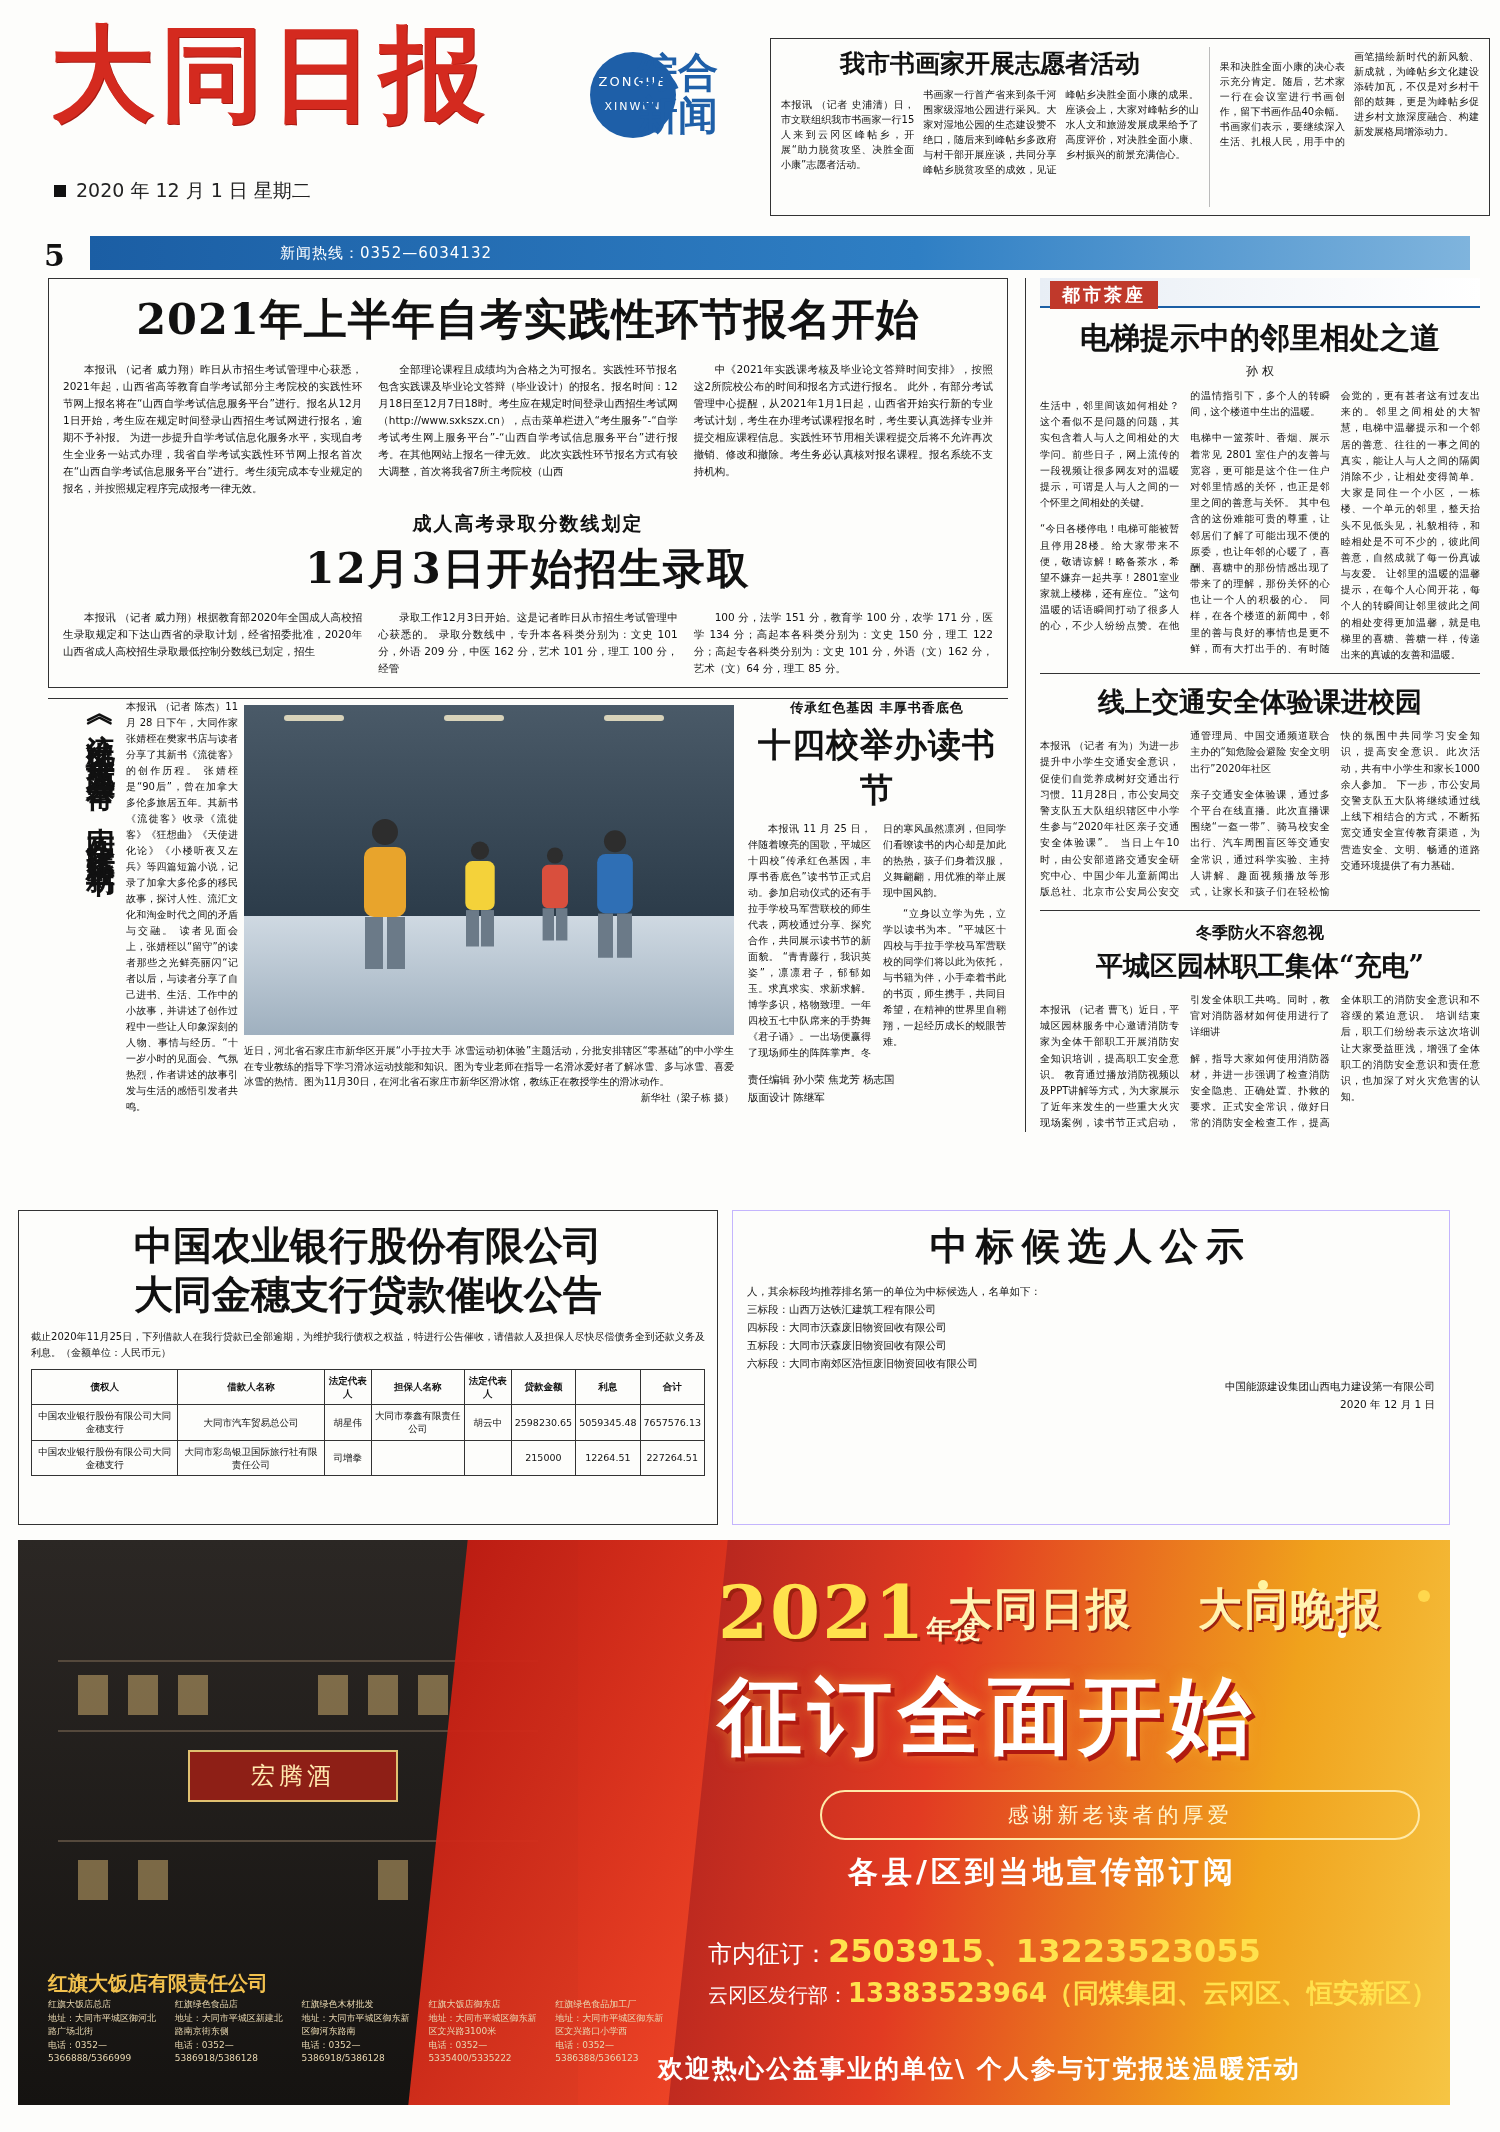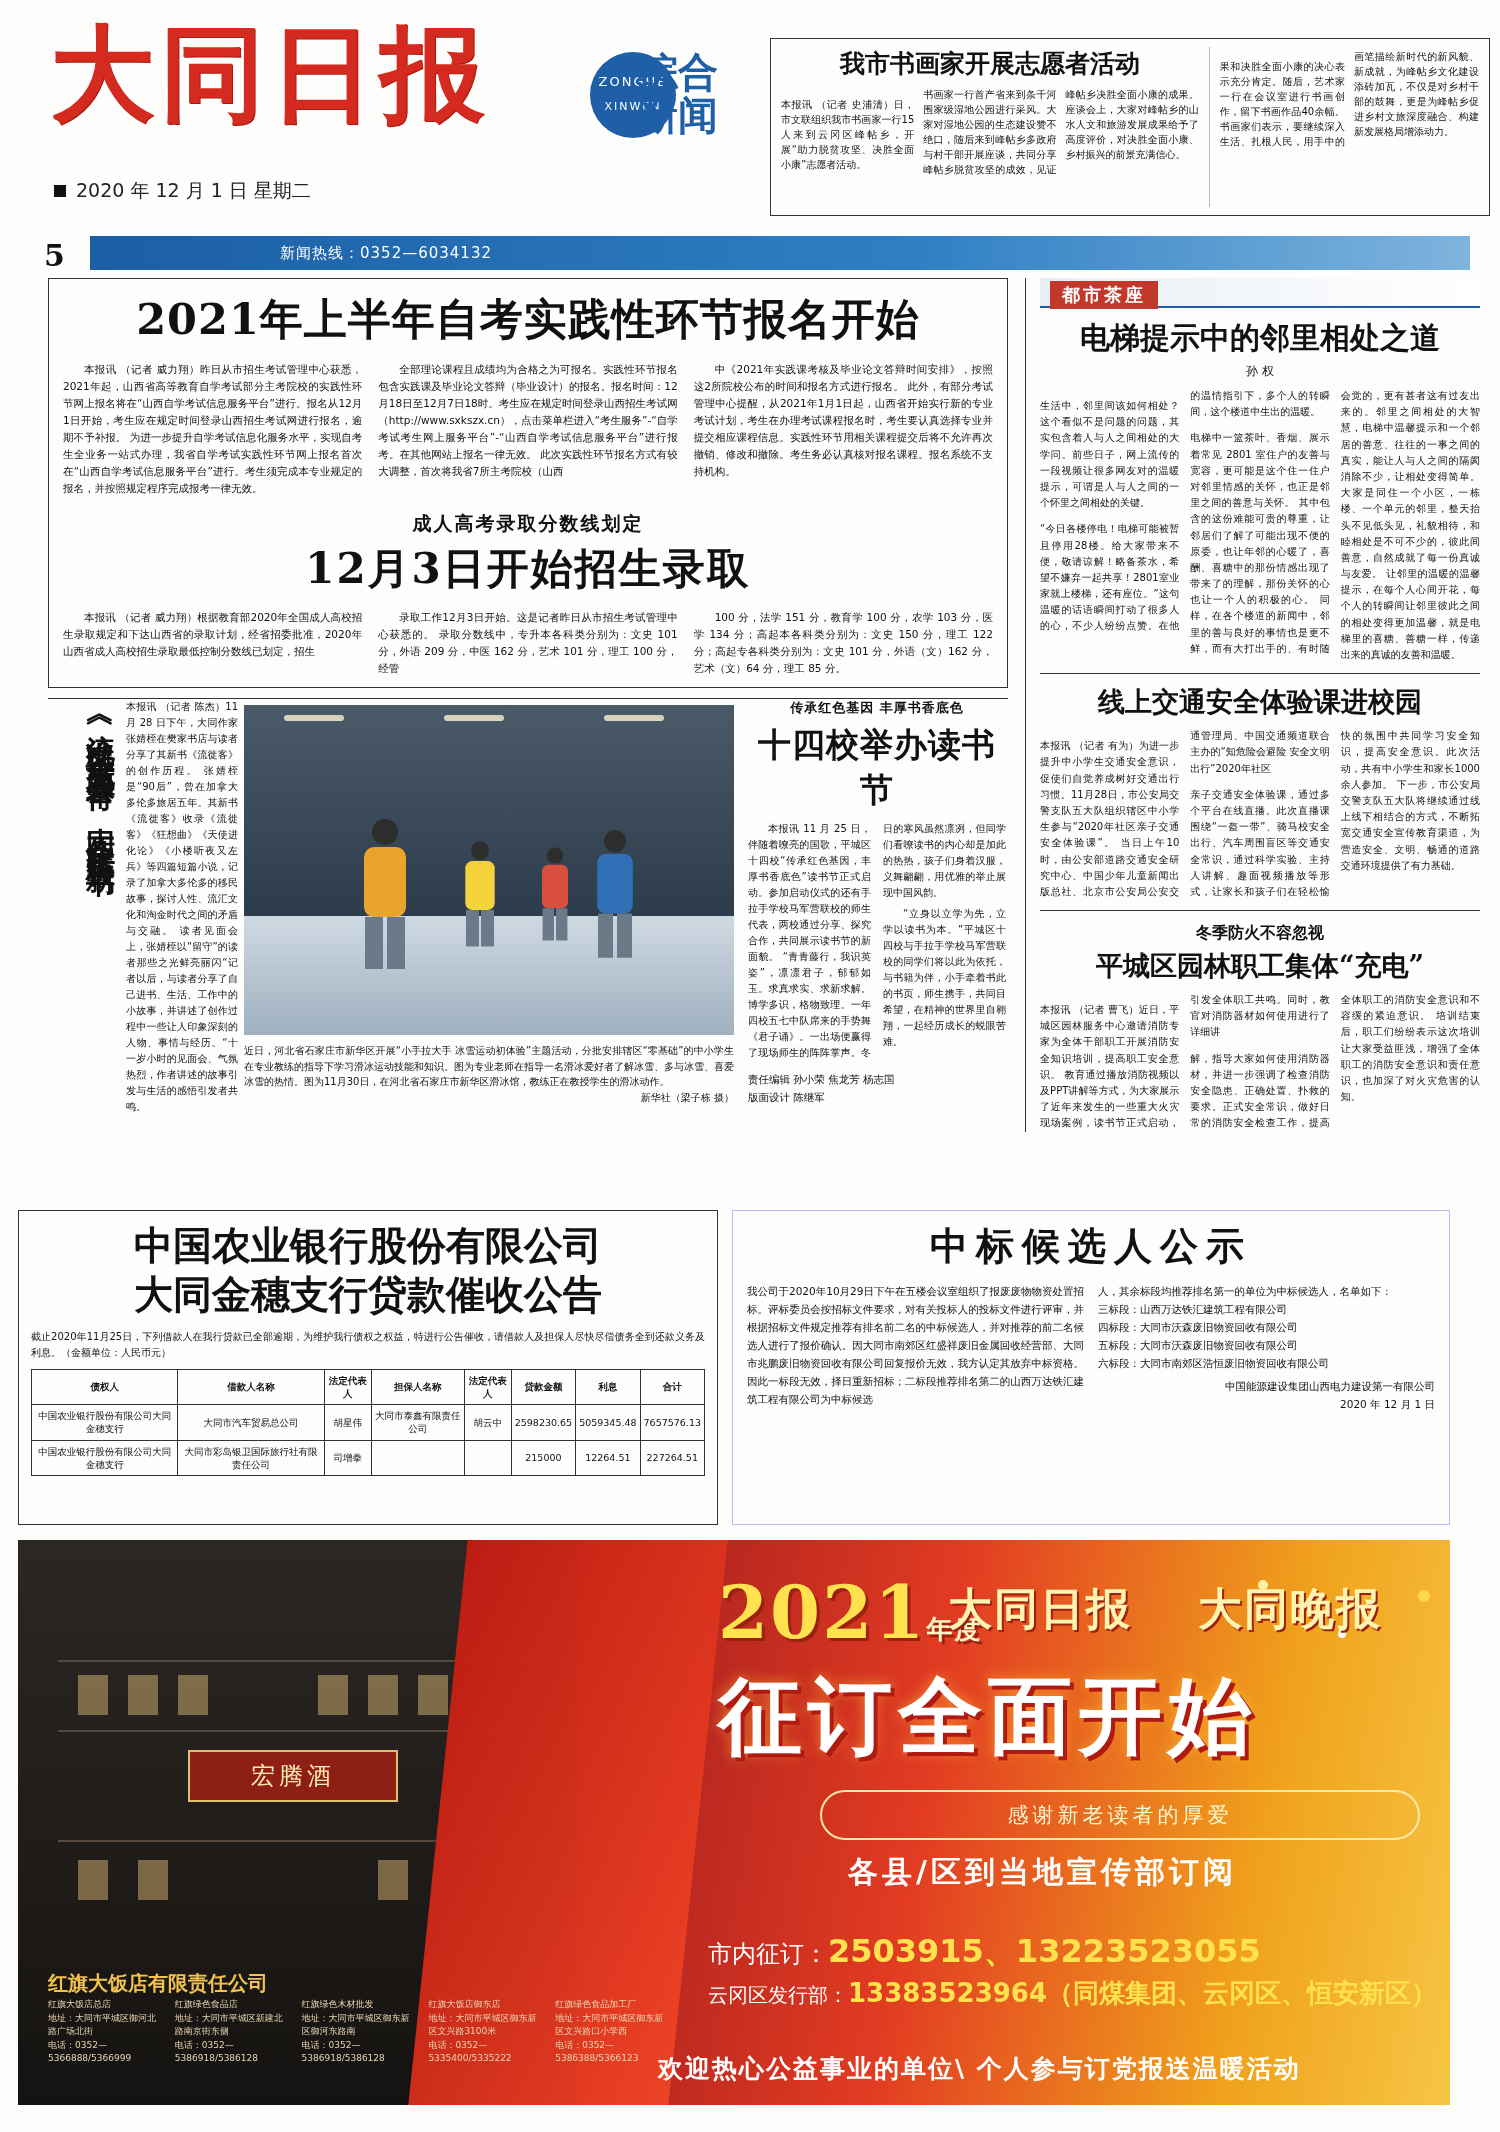--- a/index.html
+++ b/index.html
@@ -270,21 +270,21 @@
           <p>中《2021年实践课考核及毕业论文答辩时间安排》，按照这2所院校公布的时间和报名方式进行报名。
 此外，有部分考试管理中心提醒，从2021年1月1日起，山西省开始实行新的专业考试计划，考生在办理考试课程报名时，考生要认真选择专业并提交相应课程信息。实践性环节用相关课程提交后将不允许再次撤销、修改和撤除。考生务必认真核对报名课程。报名系统不支持机构。</p>
         </div>
 
         <div class="sub-head">成人高考录取分数线划定</div>
         <div class="sub-title">12月3日开始招生录取</div>
         <div class="cols3">
           <p>本报讯 （记者 威力翔）根据教育部2020年全国成人高校招生录取规定和下达山西省的录取计划，经省招委批准，2020年山西省成人高校招生录取最低控制分数线已划定，招生</p>
           <p>录取工作12月3日开始。这是记者昨日从市招生考试管理中心获悉的。
 录取分数线中，专升本各科类分别为：文史 101 分，外语 209 分，中医 162 分，艺术 101 分，理工 100 分，经管</p>
-          <p>100 分，法学 151 分，教育学 100 分，农学 103 分，医学 134 分；高起本各科类分别为：文史 150 分，理工 122 分；高起专各科类分别为：文史 101 分，外语（文）162 分，艺术（文）64 分，理工 85 分。</p>
+          <p>100 分，法学 151 分，教育学 100 分，农学 171 分，医学 134 分；高起本各科类分别为：文史 150 分，理工 122 分；高起专各科类分别为：文史 101 分，外语（文）162 分，艺术（文）64 分，理工 85 分。</p>
         </div>
       </div>
 
       <div class="mid">
         <div class="vert-title">《流徙客》读者见面会举行 大同作家张婧桎新书</div>
         <div class="mid-col1">本报讯 （记者 陈杰）11 月 28 日下午，大同作家张婧桎在樊家书店与读者分享了其新书《流徙客》的创作历程。
 张婧桎是“90后”，曾在加拿大多伦多旅居五年。其新书《流徙客》收录《流徙客》《狂想曲》《天使进化论》《小楼听夜又左兵》等四篇短篇小说，记录了加拿大多伦多的移民故事，探讨人性、流汇文化和淘金时代之间的矛盾与交融。
 读者见面会上，张婧桎以“留守”的读者那些之光鲜亮丽闪“记者以后，与读者分享了自己进书、生活、工作中的小故事，并讲述了创作过程中一些让人印象深刻的人物、事情与经历。“十一岁小时的见面会、气氛热烈，作者讲述的故事引发与生活的感悟引发者共鸣。</div>
 
         <div class="photo">
@@ -413,21 +413,20 @@
               <td>12264.51</td>
               <td>227264.51</td>
             </tr>
           </tbody>
       </table>
     </div>
 
     <div class="notice-right">
       <div class="n-title2">中标候选人公示</div>
       <div class="n-body">
-        <div>我公司于2020年10月29日下午在五楼会议室组织了报废废物物资处置招标。评标委员会按招标文件要求，对有关投标人的投标文件进行评审，并根据招标文件规定推荐有排名前二名的中标候选人，并对推荐的前二名候选人进行了报价确认。因大同市南郊区红盛祥废旧金属回收经营部、大同市兆鹏废旧物资回收有限公司回复报价无效，我方认定其放弃中标资格。因此一标段无效，择日重新招标；二标段推荐排名第二的山西万达铁汇建筑工程有限公司为中标候选</div>
         <div>
           <div style="white-space:pre-line;">人，其余标段均推荐排名第一的单位为中标候选人，名单如下：
 三标段：山西万达铁汇建筑工程有限公司
 四标段：大同市沃森废旧物资回收有限公司
 五标段：大同市沃森废旧物资回收有限公司
 六标段：大同市南郊区浩恒废旧物资回收有限公司</div>
           <div class="n-sign">
             <div>中国能源建设集团山西电力建设第一有限公司</div>
             <div>2020 年 12 月 1 日</div>
           </div>

